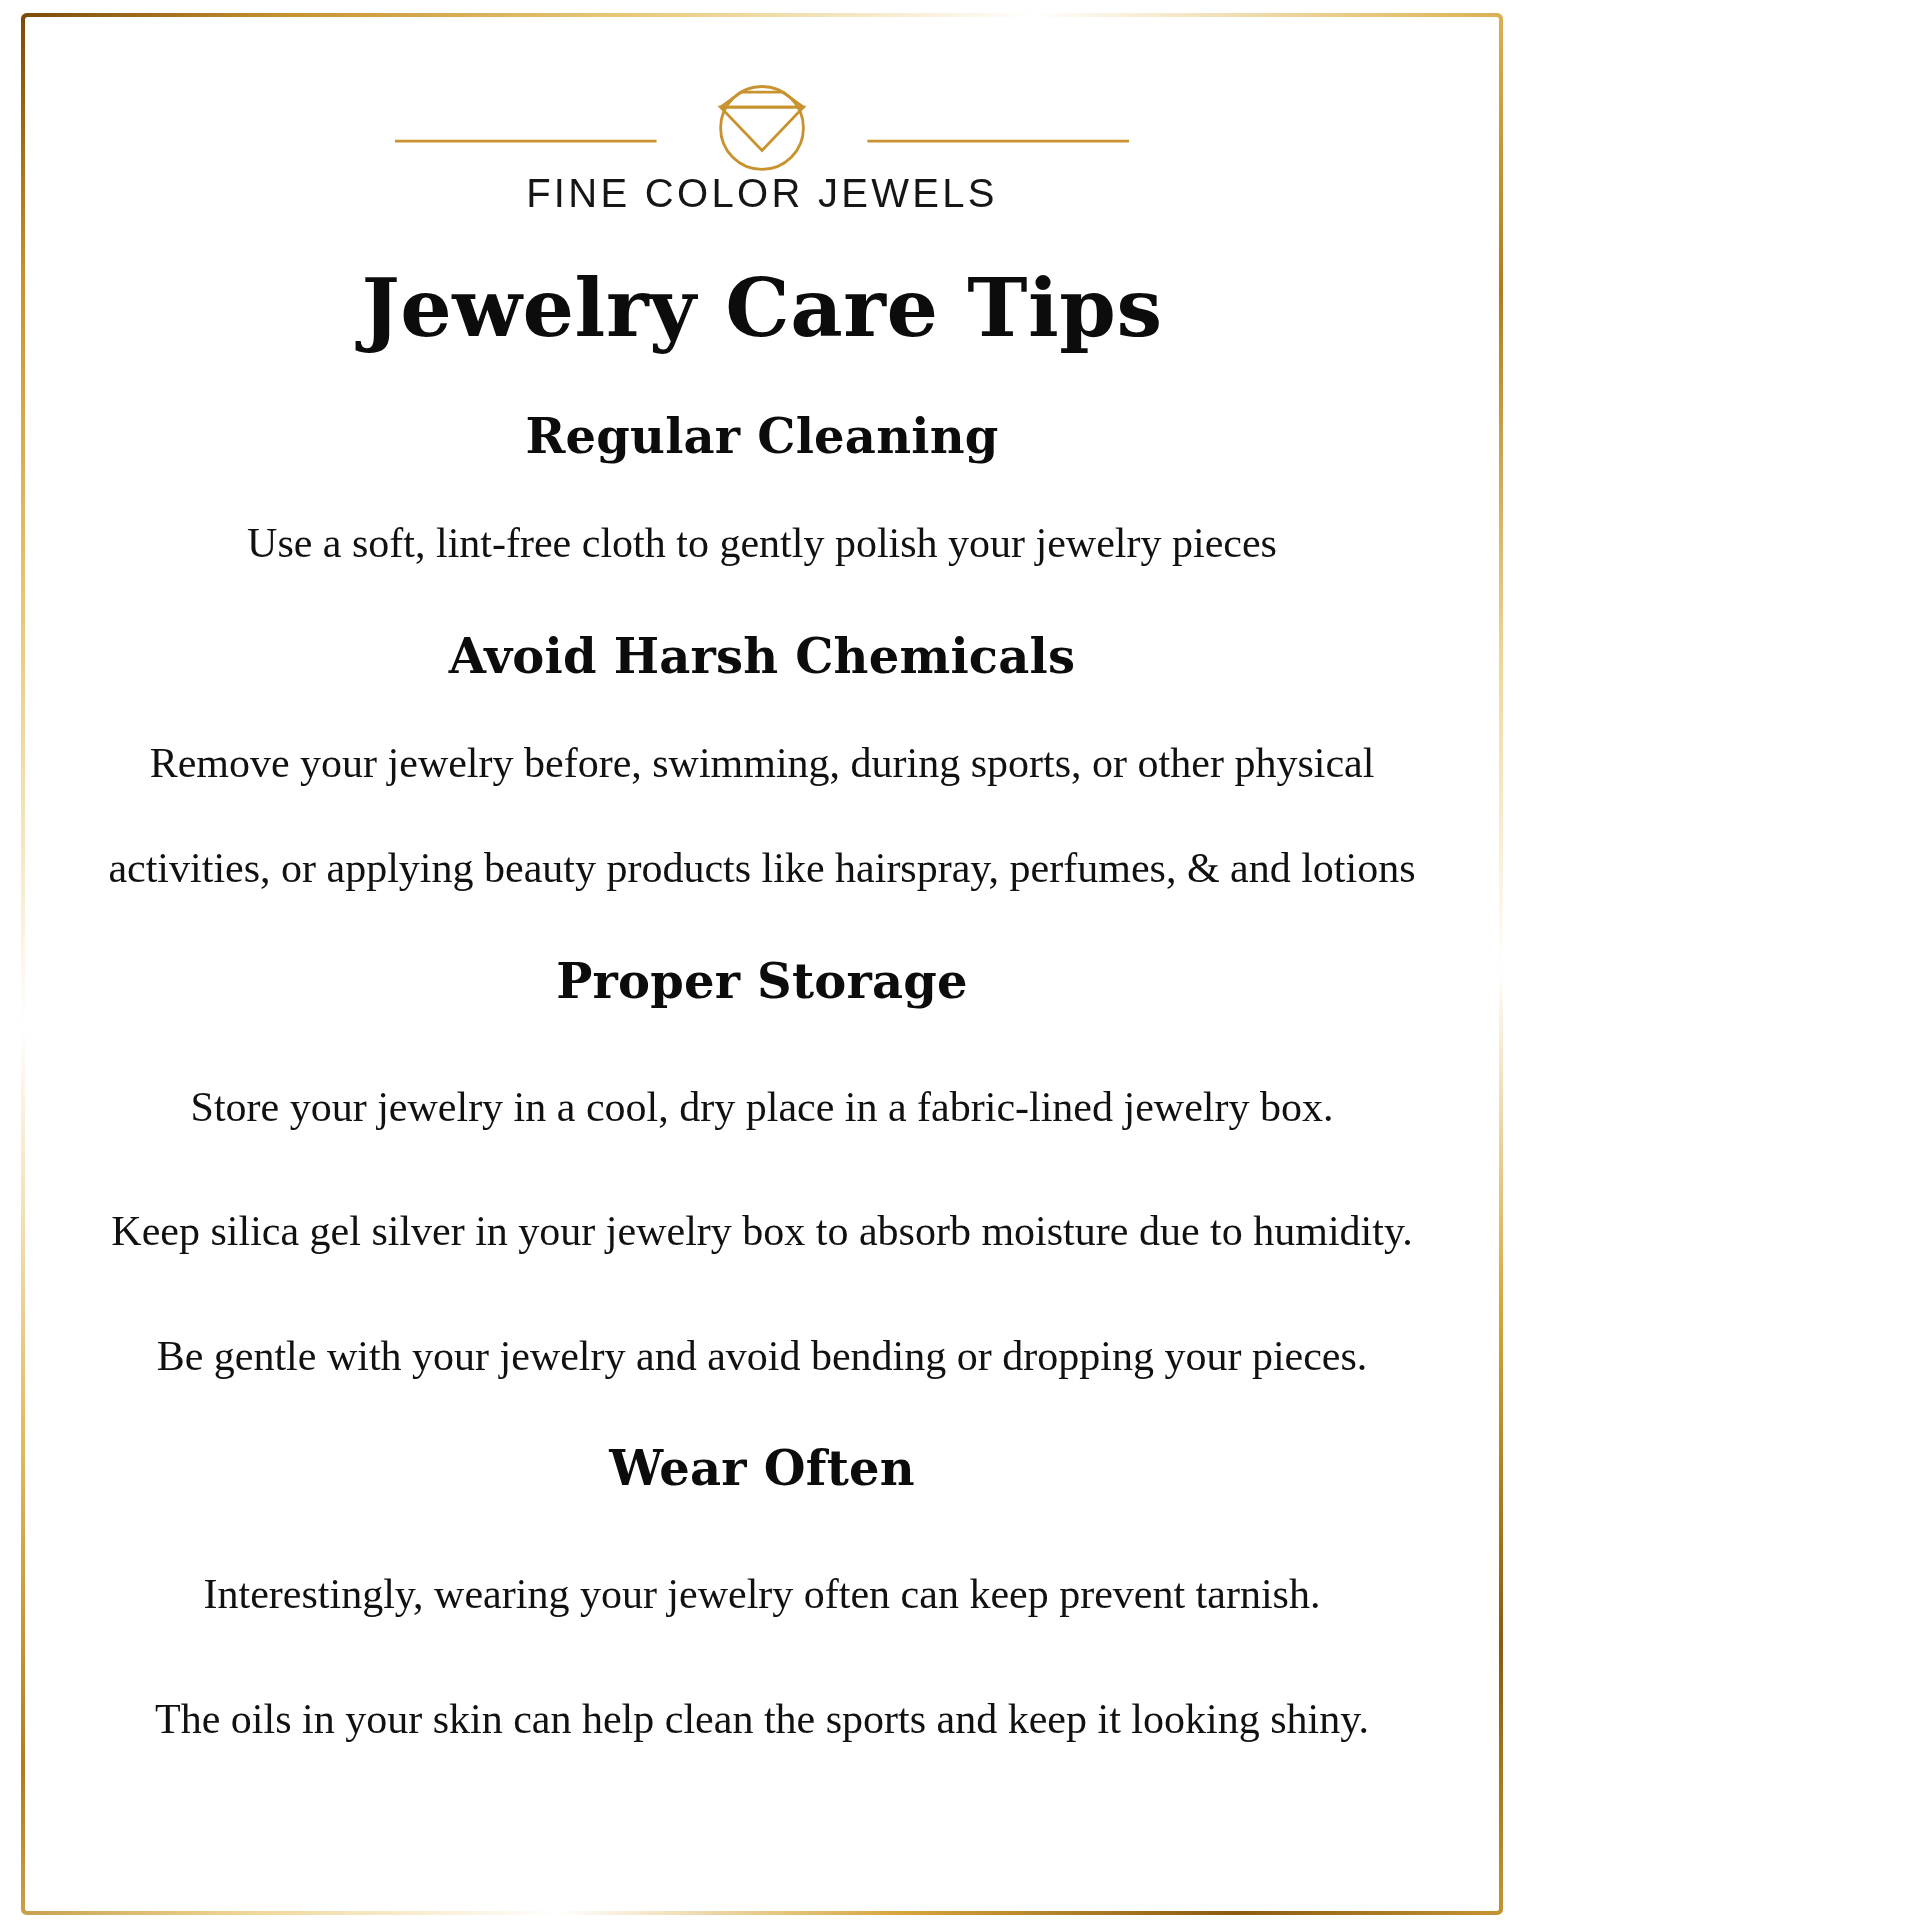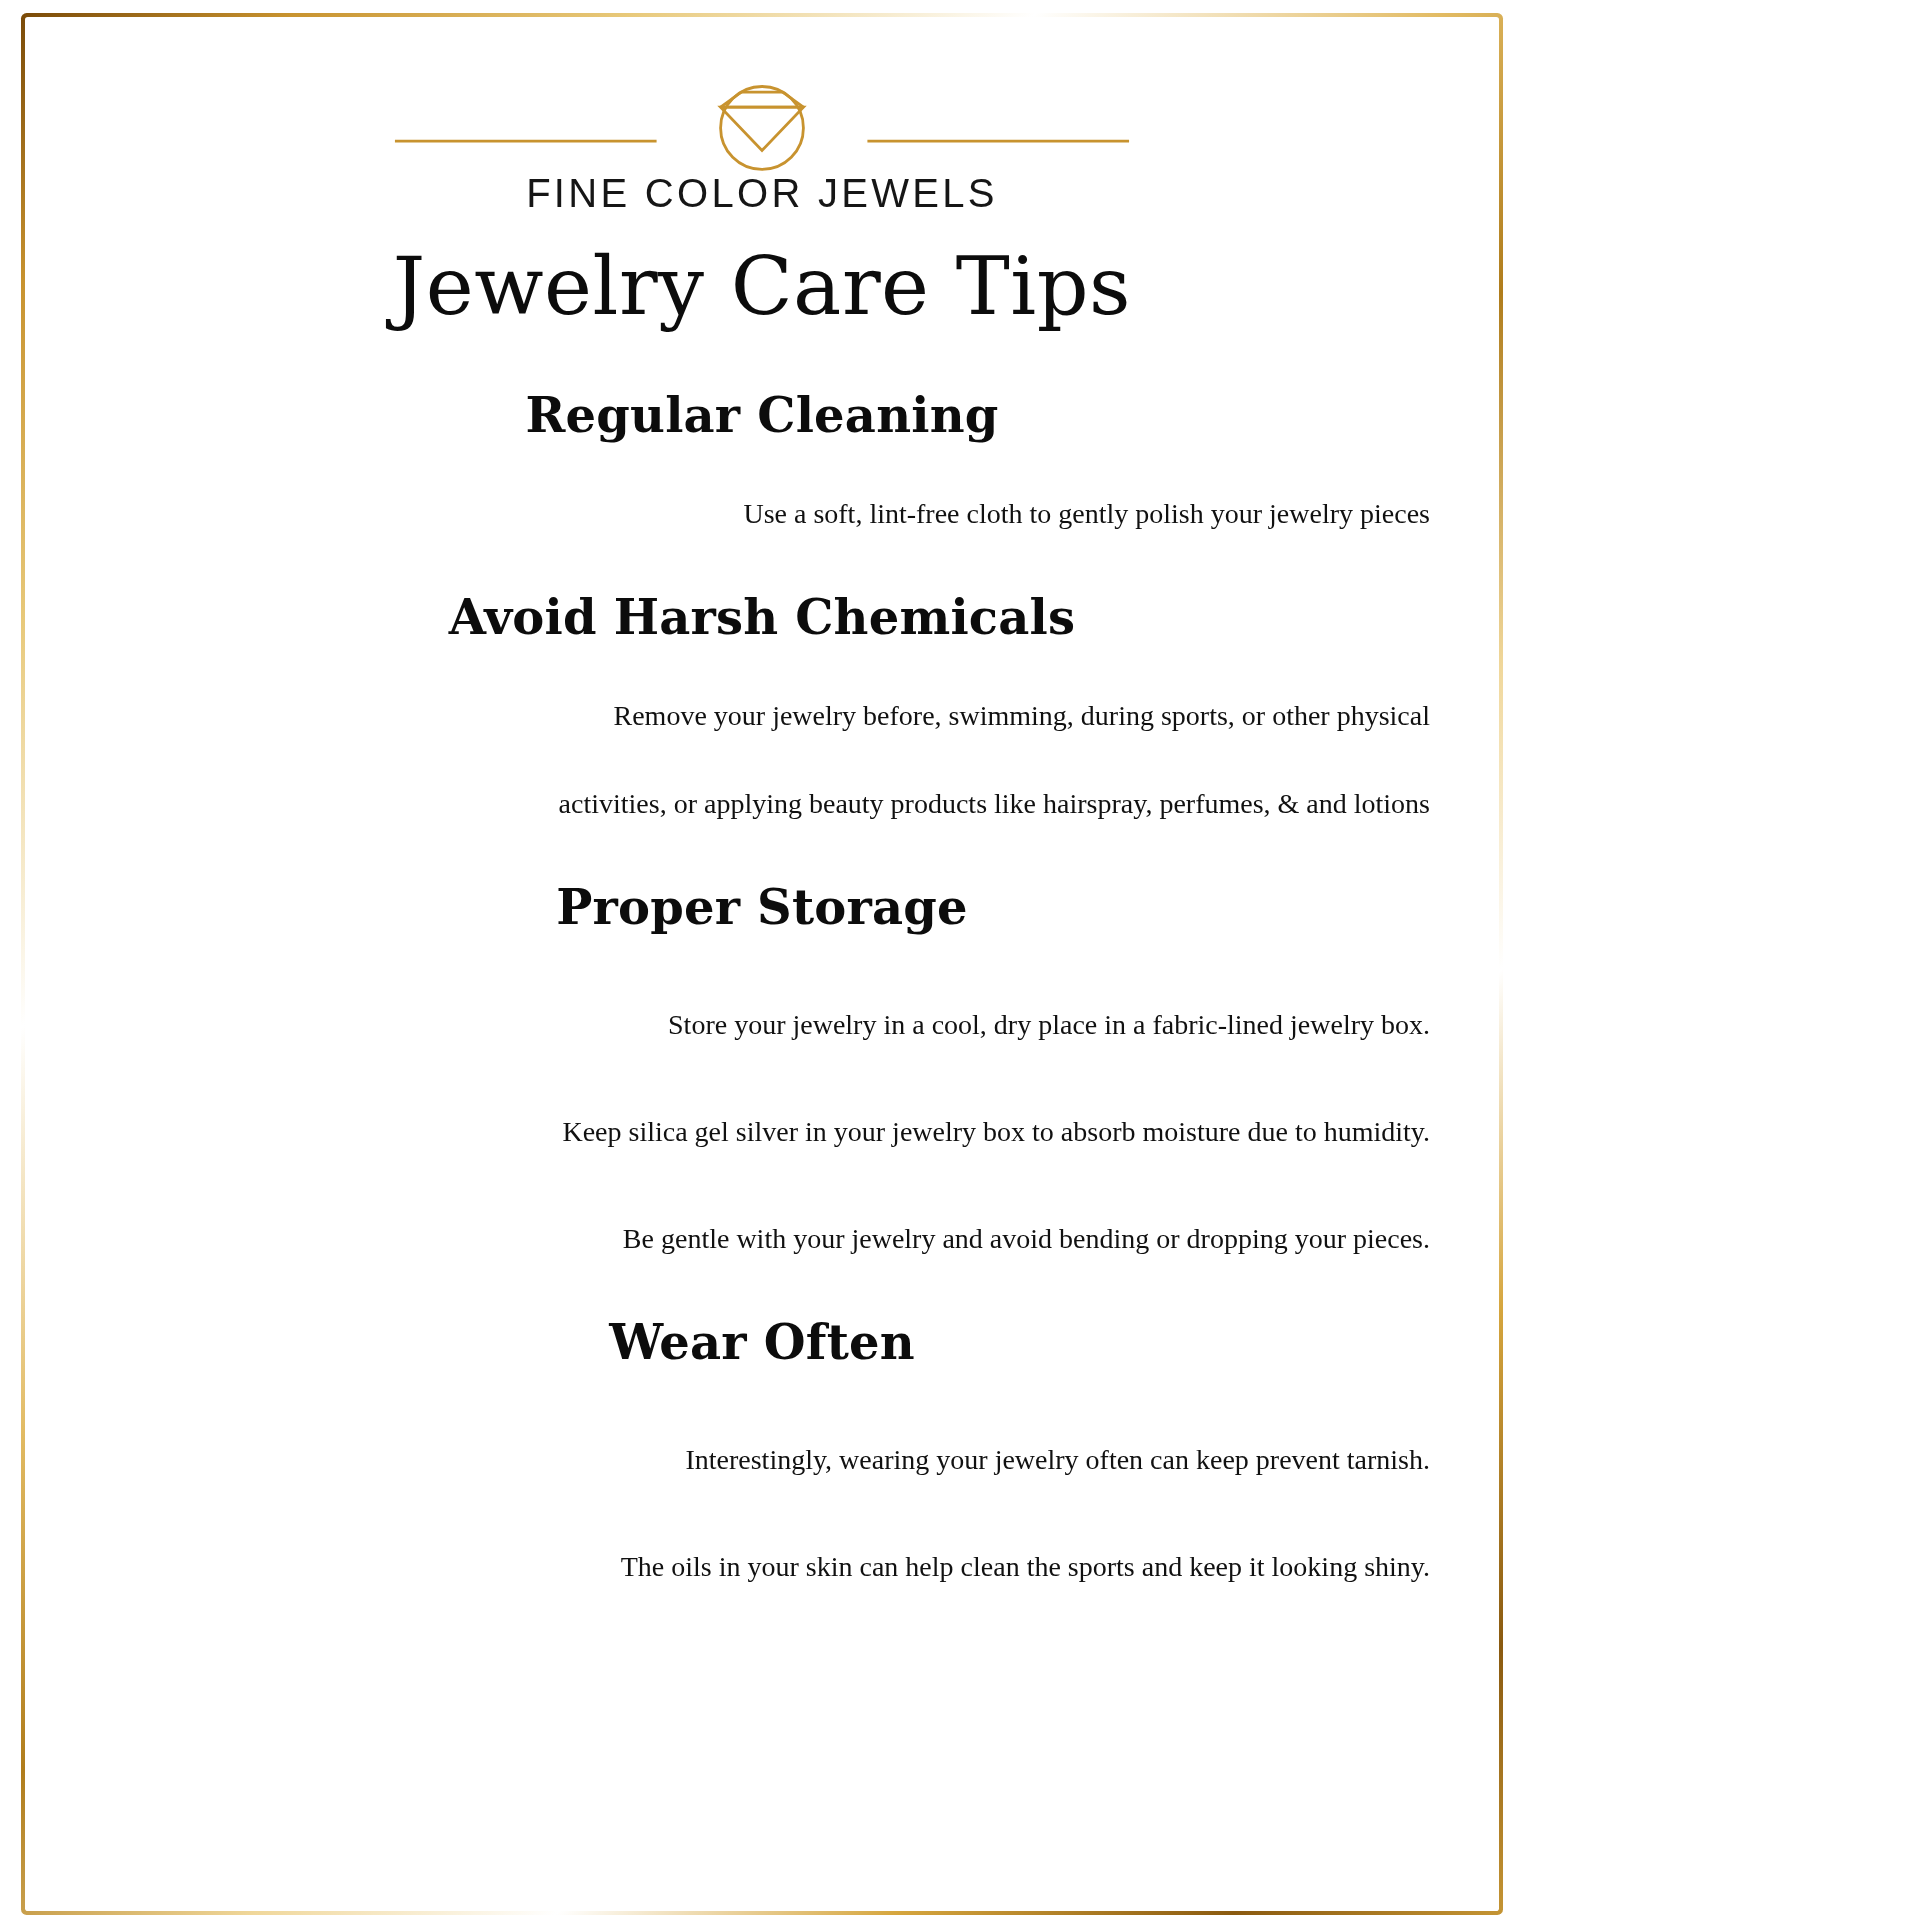--- a/index.html
+++ b/index.html
@@ -80,23 +80,23 @@
     margin-top: -5.6px;
     font-family: "Liberation Sans", sans-serif;
     font-size: 40px;
     letter-spacing: 3.3px;
     color: #161616;
     font-weight: 400;
   }
 
   
   .title {
-    margin-top: 28px;
+    margin-top: 49px;
     font-family: "DejaVu Serif", serif;
-    font-weight: 400;
+    font-weight: 700;
     font-size: 81px;
     letter-spacing: 0.5px;
     color: #0c0c0c;
     line-height: 1.05;
   }
 
   
   .section {
     margin-top: 0;
   }
@@ -104,26 +104,25 @@
     font-family: "DejaVu Serif", serif;
     font-weight: 700;
     font-size: 48px;
     color: #0c0c0c;
     margin-top: 58px;
     margin-bottom: 0;
     letter-spacing: 0.2px;
   }
   .sec-line {
     font-family: "Liberation Serif", serif;
-    font-size: 28px;
+    font-size: 42px;
     color: #111111;
     margin-top: 53px;
     line-height: 1.25;
     white-space: nowrap;
-    text-align: right;
   }
 
   .tight .sec-line { margin-top: 72px; }
 </style>
 </head>
 <body>
 
 <div class="card">
 
   <div class="frame">

